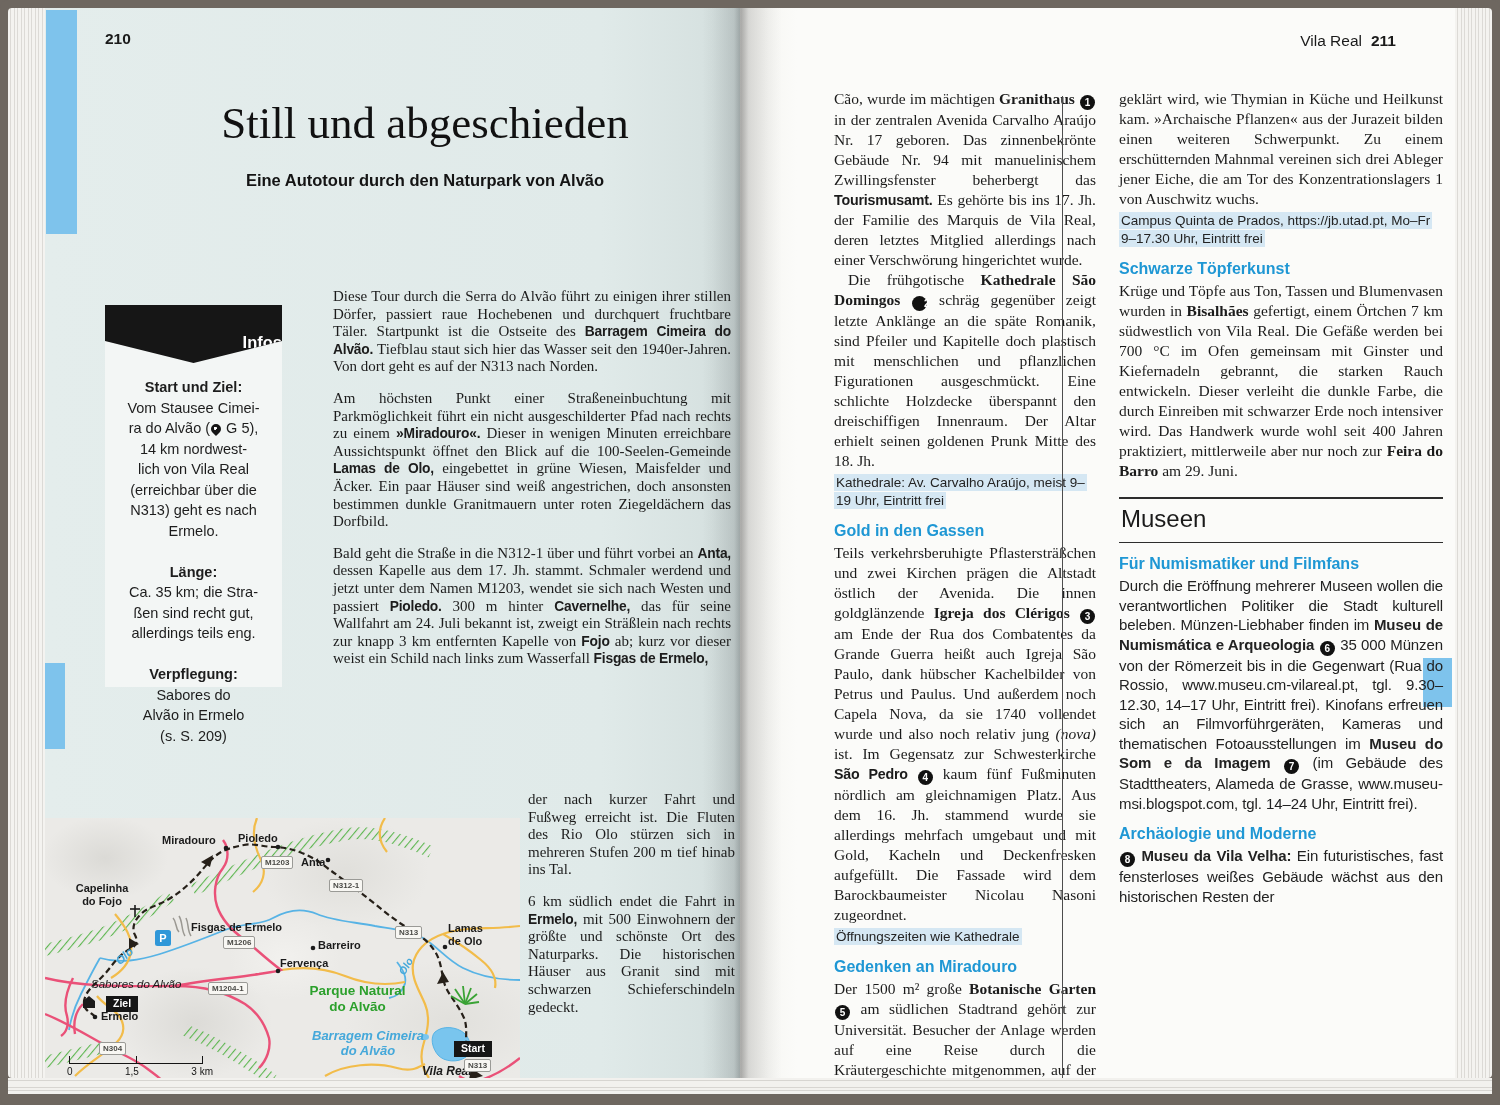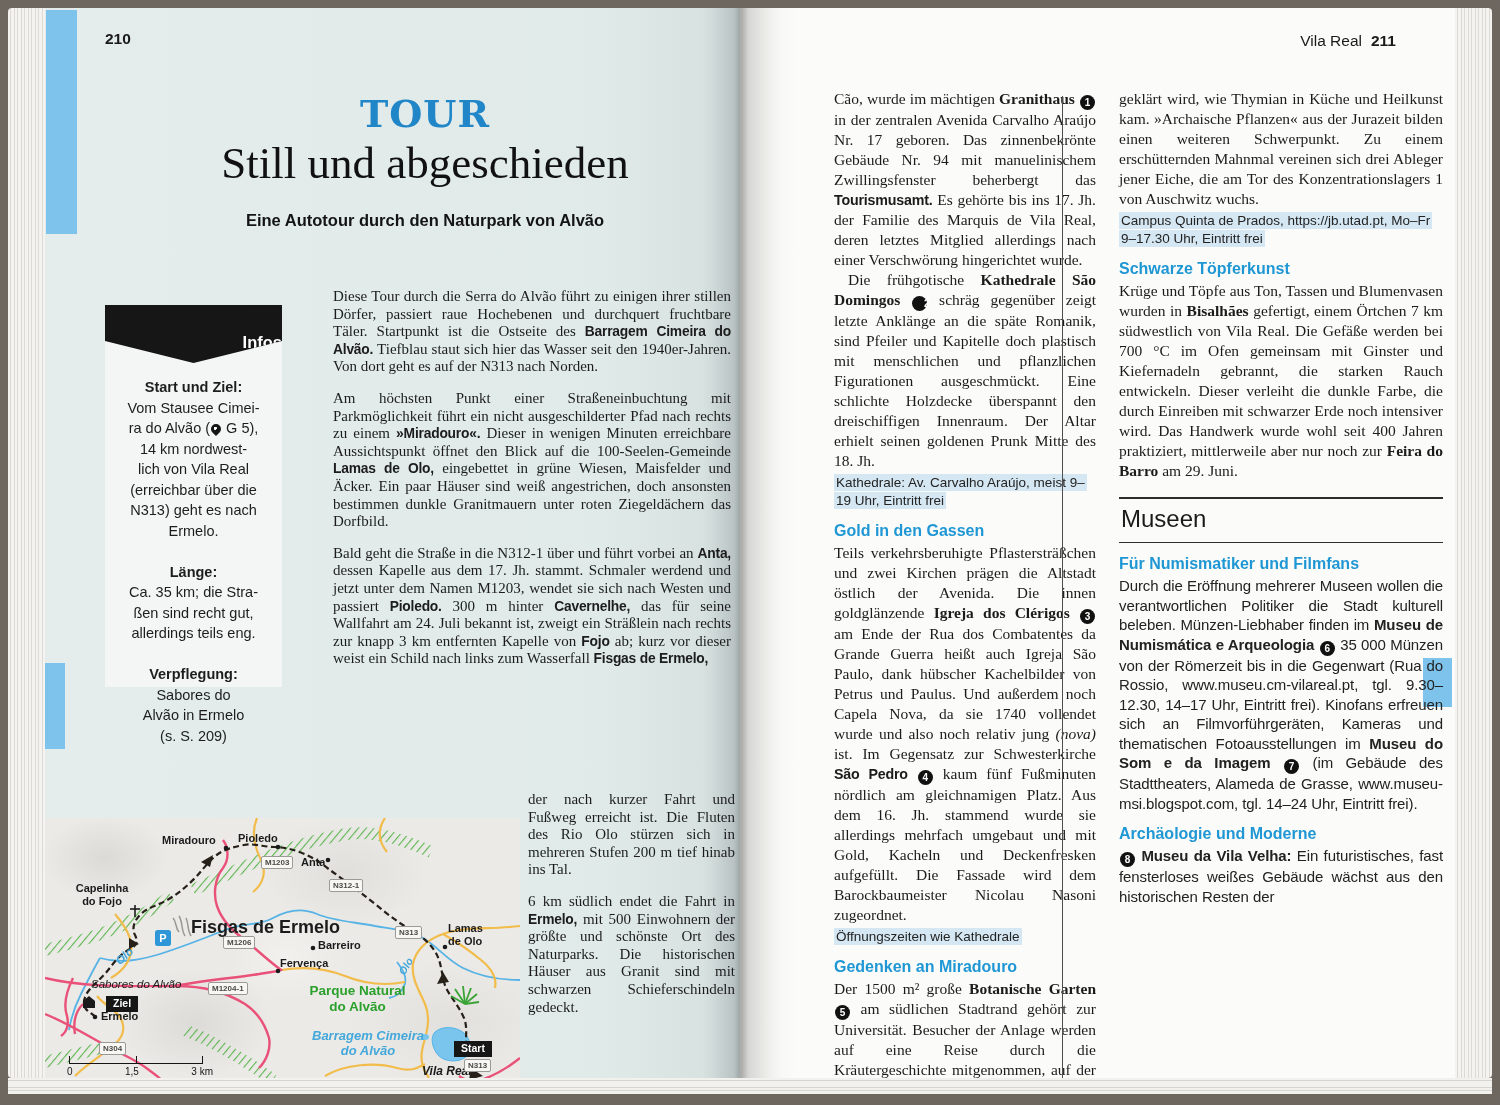--- a/index.html
+++ b/index.html
@@ -53,21 +53,21 @@
   .map{position:absolute;left:0;top:810px;width:475px;height:260px;margin:0;overflow:hidden;
     background:
       radial-gradient(90px 60px at 60px 40px,#dbdad6 0%,rgba(219,218,214,0) 70%),
       radial-gradient(120px 80px at 300px 55px,#e0dfdb 0%,rgba(224,223,219,0) 70%),
       radial-gradient(110px 80px at 150px 205px,#dcdbd7 0%,rgba(220,219,215,0) 70%),
       radial-gradient(150px 90px at 405px 205px,#e1e0dc 0%,rgba(225,224,220,0) 70%),
       radial-gradient(80px 60px at 240px 140px,#f2f1ee 0%,rgba(242,241,238,0) 70%),
       #ebeae7;}
   .map svg{position:absolute;left:0;top:0;}
   .ml{position:absolute;font:700 11px/12.5px "Liberation Sans",sans-serif;color:#1b1b1b;white-space:pre-line;z-index:3;}
-  .ml.big{font-size:18px;}
+  .ml.big{font-size:11px;}
   .ml.it{font-style:italic;font-weight:400;font-size:11.5px;}
   .ml.ctr{text-align:center;}
   .ml.green{color:#2ca02c;font-size:13.5px;line-height:16px;}
   .ml.water{color:#45a8da;font-style:italic;font-size:13px;line-height:15px;}
   .ml.oloriv{color:#45a8da;font-style:italic;font-weight:700;font-size:11.5px;}
   .mbox{position:absolute;background:#161616;color:#fff;font:700 10.5px/13px "Liberation Sans",sans-serif;
         padding:1px 7px 2px;z-index:3;}
   .badge{position:absolute;background:#f8f7f3;border:1px solid #9a9a96;border-radius:2px;color:#4a4a46;
          font:700 8px/9px "Liberation Sans",sans-serif;padding:1px 3px 1px;z-index:3;}
   .parkicon{position:absolute;width:16px;height:16px;background:#2f97d8;border-radius:2.5px;color:#fff;
@@ -100,21 +100,20 @@
   <div class="edges edges-left"></div>
   <div class="edges edges-right"></div>
   <div class="edges-bottom"></div>
 
   <div class="page page-left">
     <div class="tab tab-top"></div>
     <div class="tab tab-mid"></div>
     <div class="pagenum">210</div>
 
     <header class="title-block">
-      <div class="kicker">TOUR</div>
       <h1 class="title">Still und abgeschieden</h1>
       <div class="subtitle">Eine Autotour durch den Naturpark von Alvão</div>
     </header>
 
     <aside class="infobox">
       <div class="infobox-banner">
         <span>Infos</span>
       </div>
       <div class="infobox-body"><span class="ibl">Start und Ziel:
 </span><span>Vom Stausee Cimei-

